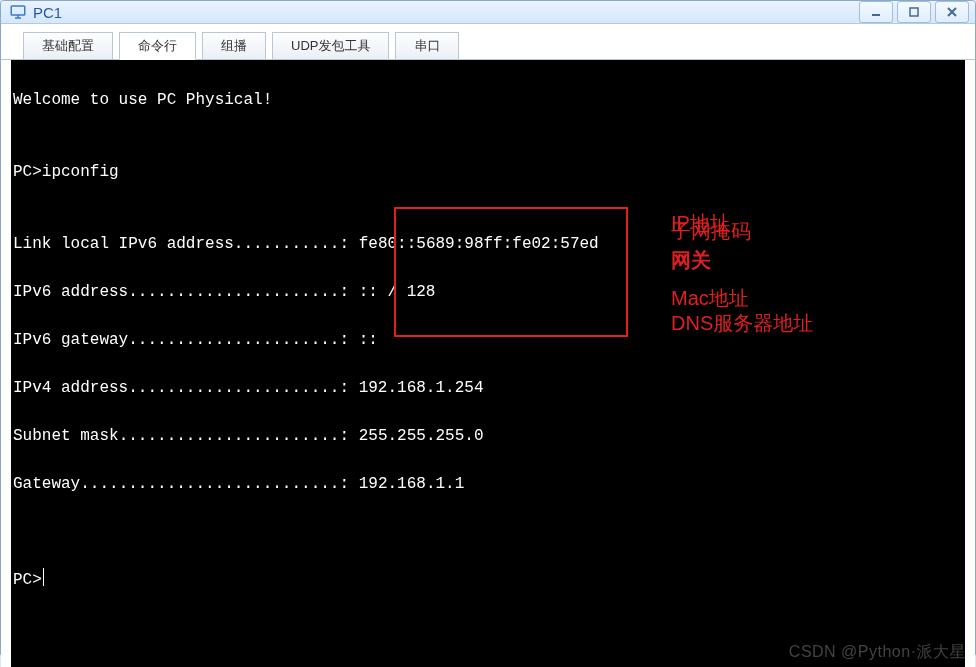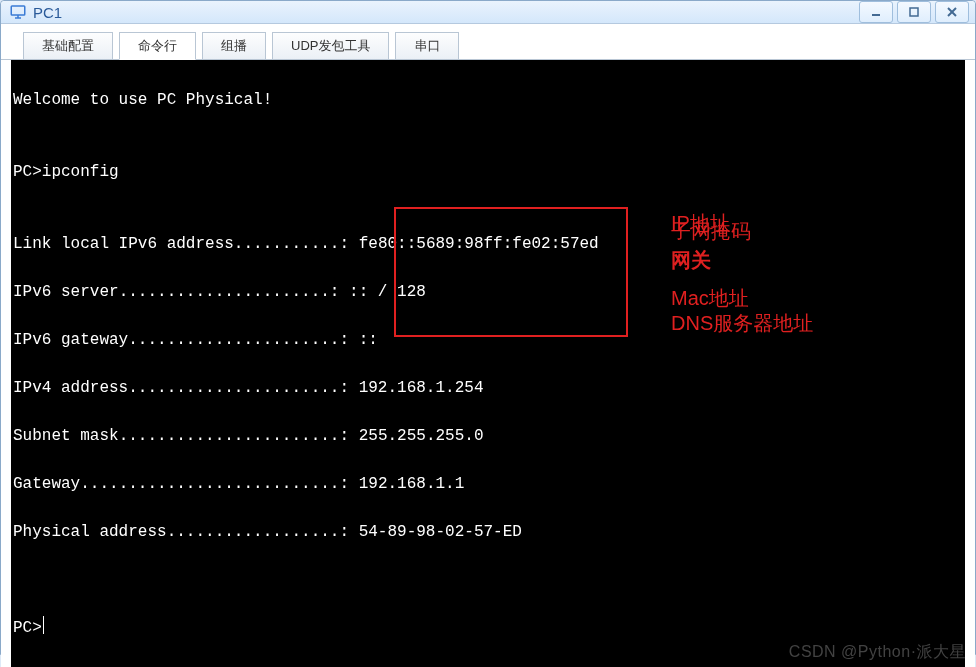--- a/index.html
+++ b/index.html
@@ -173,26 +173,25 @@
     <div class="tab">串口</div>
   </div>
 
   <div class="terminal-wrap">
     <div class="terminal">
 <span class="tline">Welcome to use PC Physical!</span>
 <span class="tline"></span>
 <span class="tline"><span>PC&gt;</span><span>ipconfig</span></span>
 <span class="tline"></span>
 <span class="tline"><span>Link local IPv6 address</span><span>...........</span>: <span>fe80::5689:98ff:fe02:57ed</span></span>
-<span class="tline"><span>IPv6 server</span><span>......................</span>: <span>:: / 128</span></span>
+<span class="tline"><span>IPv6 address</span><span>......................</span>: <span>:: / 128</span></span>
 <span class="tline"><span>IPv6 gateway</span><span>......................</span>: <span>::</span></span>
 <span class="tline"><span>IPv4 address</span><span>......................</span>: <span>192.168.1.254</span></span>
 <span class="tline"><span>Subnet mask</span><span>.......................</span>: <span>255.255.255.0</span></span>
 <span class="tline"><span>Gateway</span><span>...........................</span>: <span>192.168.1.1</span></span>
-<span class="tline"><span>Physical address</span><span>..................</span>: <span>54-89-98-02-57-ED</span></span>
 <span class="tline"></span>
 <span class="tline"></span>
 <span class="tline prompt-line"><span>PC&gt;</span><span class="prompt-cursor"></span></span>
 
       <div class="annot-box" style="left:383px; top:147px; width:234px; height:130px;"></div>
 
       <span class="annot-label" style="left:660px; top:151px;">IP地址</span>
       <span class="annot-label" style="left:660px; top:159px;">子网掩码</span>
       <span class="annot-label" style="left:660px; top:188px;font-weight:bold;">网关</span>
       <span class="annot-label" style="left:660px; top:226px;">Mac地址</span>

